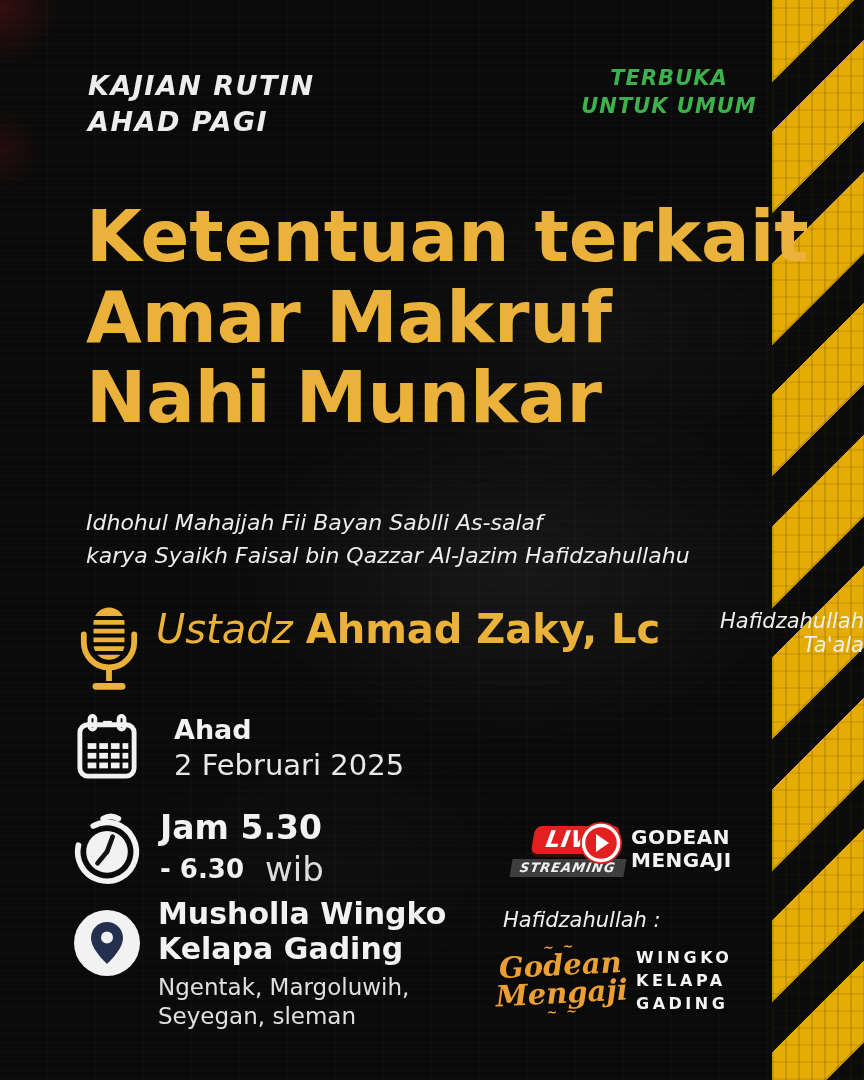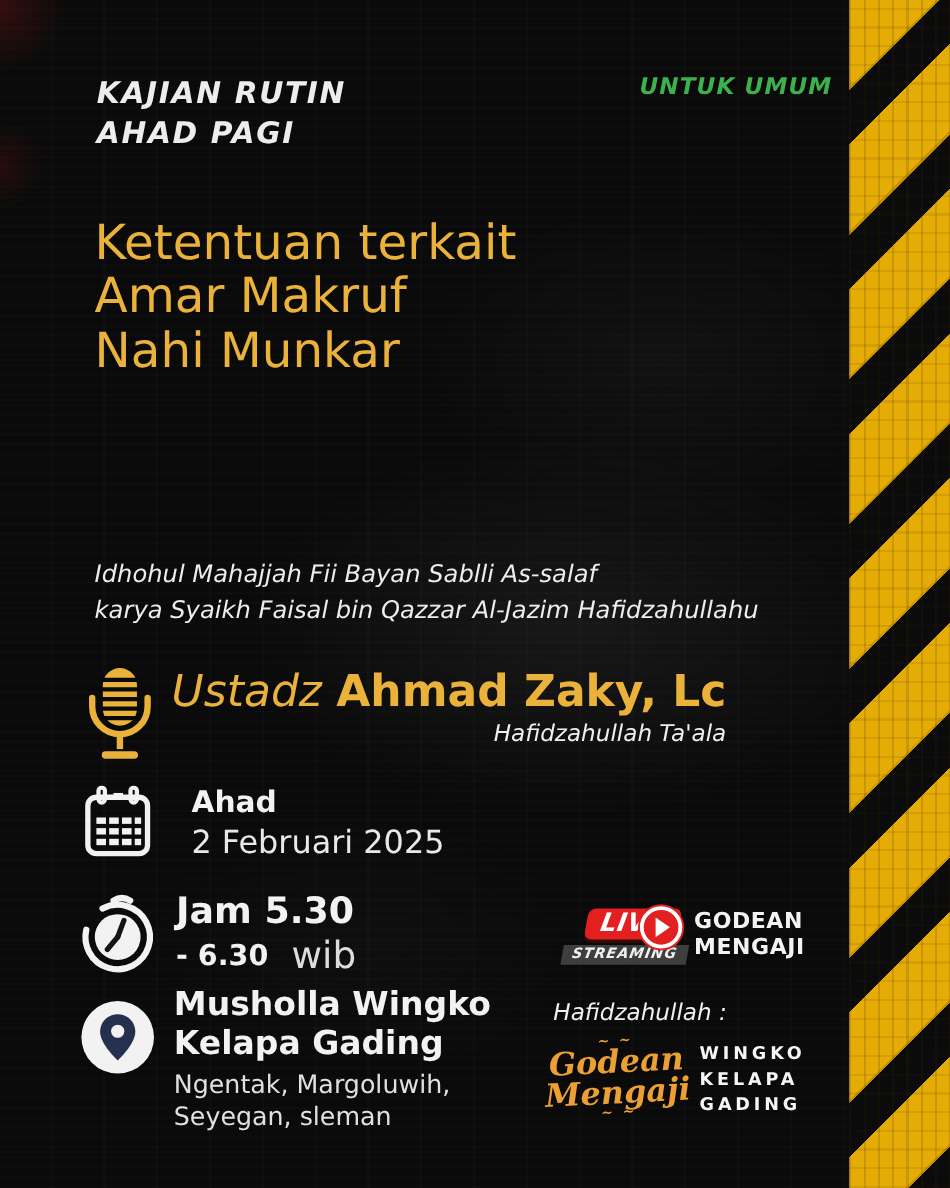--- a/index.html
+++ b/index.html
@@ -49,31 +49,31 @@
     line-height:1.35;color:#EDEDED;
   }
   .open-badge{
     position:absolute;left:578px;top:64px;width:182px;text-align:center;
     font-size:21px;font-weight:800;font-style:italic;letter-spacing:1px;
     line-height:1.35;color:var(--open-green);
   }
   
   .main-title{
     position:absolute;left:86px;top:196px;
-    font-size:44px;font-weight:400;line-height:1.12;
+    font-size:72px;font-weight:700;line-height:1.12;
     color:var(--accent-yellow);
   }
   
   .book-ref{
     position:absolute;left:86px;top:506px;
     font-size:22px;font-style:italic;font-weight:500;line-height:1.5;color:#EDEDED;
   }
   
   .speaker-row{position:absolute;left:78px;top:606px;display:flex;gap:16px;align-items:flex-start;}
-  .speaker-text{display:flex;flex-direction:column;}
+  .speaker-text{display:flex;flex-direction:row;}
   .speaker-line{font-size:40px;color:var(--accent-yellow);white-space:nowrap;}
   .speaker-prefix{font-style:italic;font-weight:500;margin-right:13px;}
   .speaker-name{font-weight:800;}
   .speaker-honorific{align-self:flex-end;text-align:right;font-size:21px;font-style:italic;color:#EFEFEF;margin-top:3px;}
   
   .date-row{position:absolute;left:76px;top:714px;display:flex;gap:36px;align-items:center;}
   .date-day{font-size:27px;font-weight:800;color:#F2F2F2;}
   .date-full{font-size:29px;color:#E8E8E8;margin-top:3px;}
   .time-row{position:absolute;left:72px;top:808px;display:flex;gap:18px;align-items:center;}
   .time-start{font-size:33px;font-weight:800;color:#F2F2F2;}
@@ -123,20 +123,21 @@
 
 <div class="poster">
   <div class="texture"></div>
   <div class="hazard-strip"></div>
 
   <div class="kicker">
     <div>KAJIAN RUTIN</div>
     <div>AHAD PAGI</div>
   </div>
   <div class="open-badge">
+    <div>TERBUKA</div>
     <div>UNTUK UMUM</div>
   </div>
 
   <div class="main-title">
     <div>Ketentuan terkait</div>
     <div>Amar Makruf</div>
     <div>Nahi Munkar</div>
   </div>
 
   <div class="book-ref">

